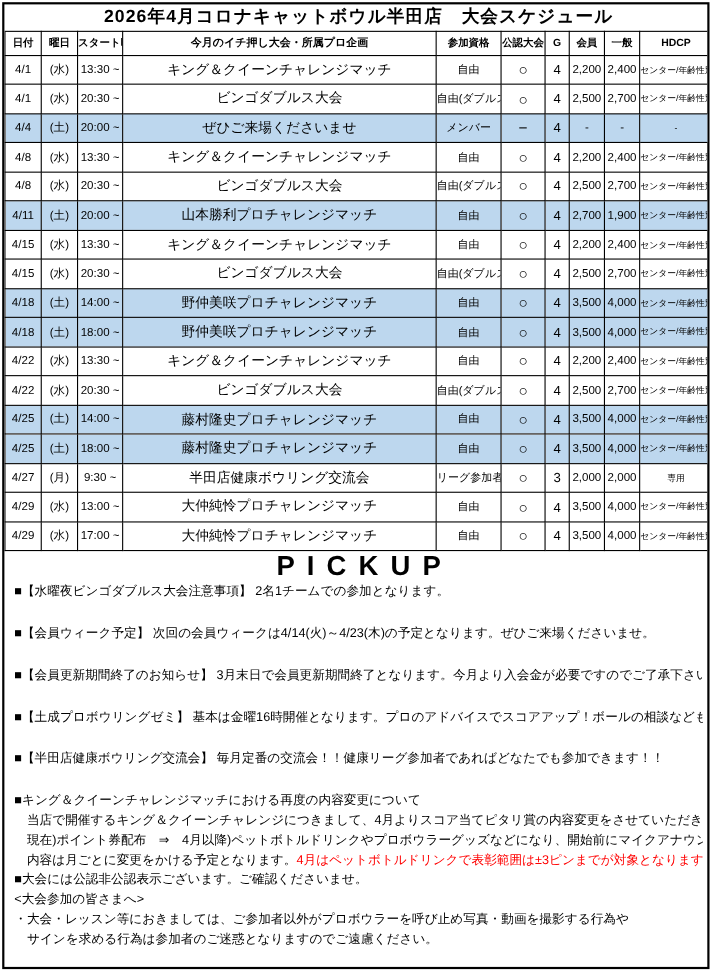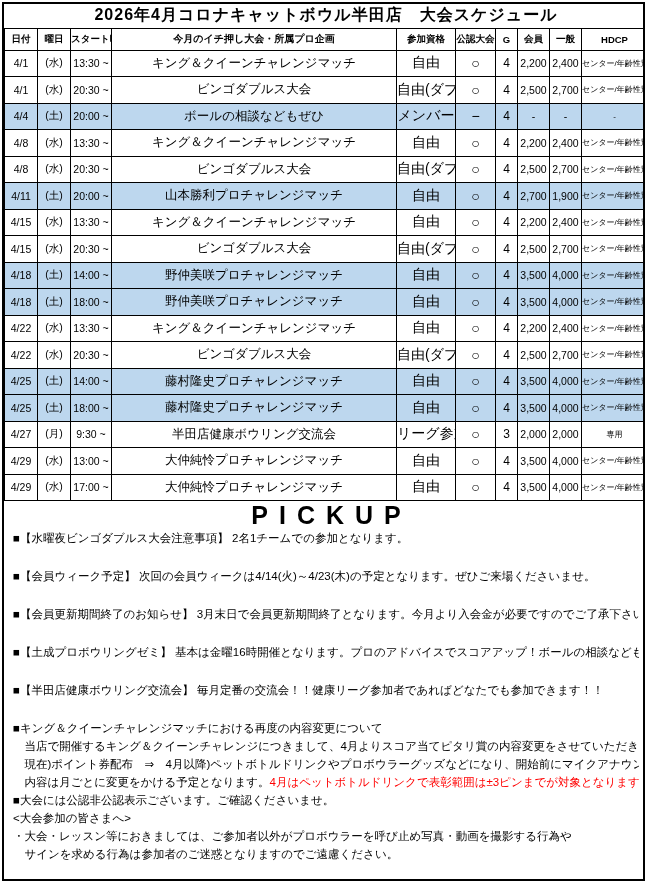--- a/index.html
+++ b/index.html
@@ -10,21 +10,21 @@
   table { width:100%; border-collapse:collapse; table-layout:fixed; }
   th, td { border:1px solid #000; vertical-align:middle; text-align:center; overflow:hidden; white-space:nowrap; }
   .title-row th { border:none; border-bottom:1px solid #000; height:24px; font-size:16px; font-weight:bold; letter-spacing:1px; }
   .header-row th { height:22px; font-weight:bold; font-size:9.5px; }
   .header-row th.h-event { font-size:10px; }
   tbody tr { height:26.5px; }
   tbody tr.hl td { background:#bdd7ee; }
   td.c-date, td.c-day { font-size:10.5px; }
   td.c-time { font-size:10.5px; }
   td.c-event { font-size:12.5px; }
-  td.c-elig { font-size:14px; }
+  td.c-elig { font-size:10px; }
   td.c-cert { font-size:14px; }
   td.c-g { font-size:12px; }
   td.c-num { font-size:10.5px; }
   td.c-hdcp { font-size:8px; }
 
   .pickup { padding:1px 4px 0 9px; }
   .pickup-title { text-align:center; font-size:25px; font-weight:bold; letter-spacing:11px; line-height:27px; text-indent:11px; }
   .note { font-size:11.5px; line-height:18px; white-space:nowrap; overflow:hidden; }
   .note.gap { margin-bottom:20px; }
   .note .red { color:#ff0000; }
@@ -86,21 +86,21 @@
           <td class="c-cert">○</td>
           <td class="c-g">4</td>
           <td class="c-num">2,500</td>
           <td class="c-num">2,700</td>
           <td class="c-hdcp">センター/年齢性別</td>
         </tr>
         <tr class="hl">
           <td class="c-date">4/4</td>
           <td class="c-day">(土)</td>
           <td class="c-time">20:00 ~</td>
-          <td class="c-event">ボールの相談などもぜひ</td>
+          <td class="c-event">ぜひご来場くださいませ</td>
           <td class="c-elig">メンバー</td>
           <td class="c-cert">−</td>
           <td class="c-g">4</td>
           <td class="c-num">-</td>
           <td class="c-num">-</td>
           <td class="c-hdcp">-</td>
         </tr>
         <tr>
           <td class="c-date">4/8</td>
           <td class="c-day">(水)</td>

